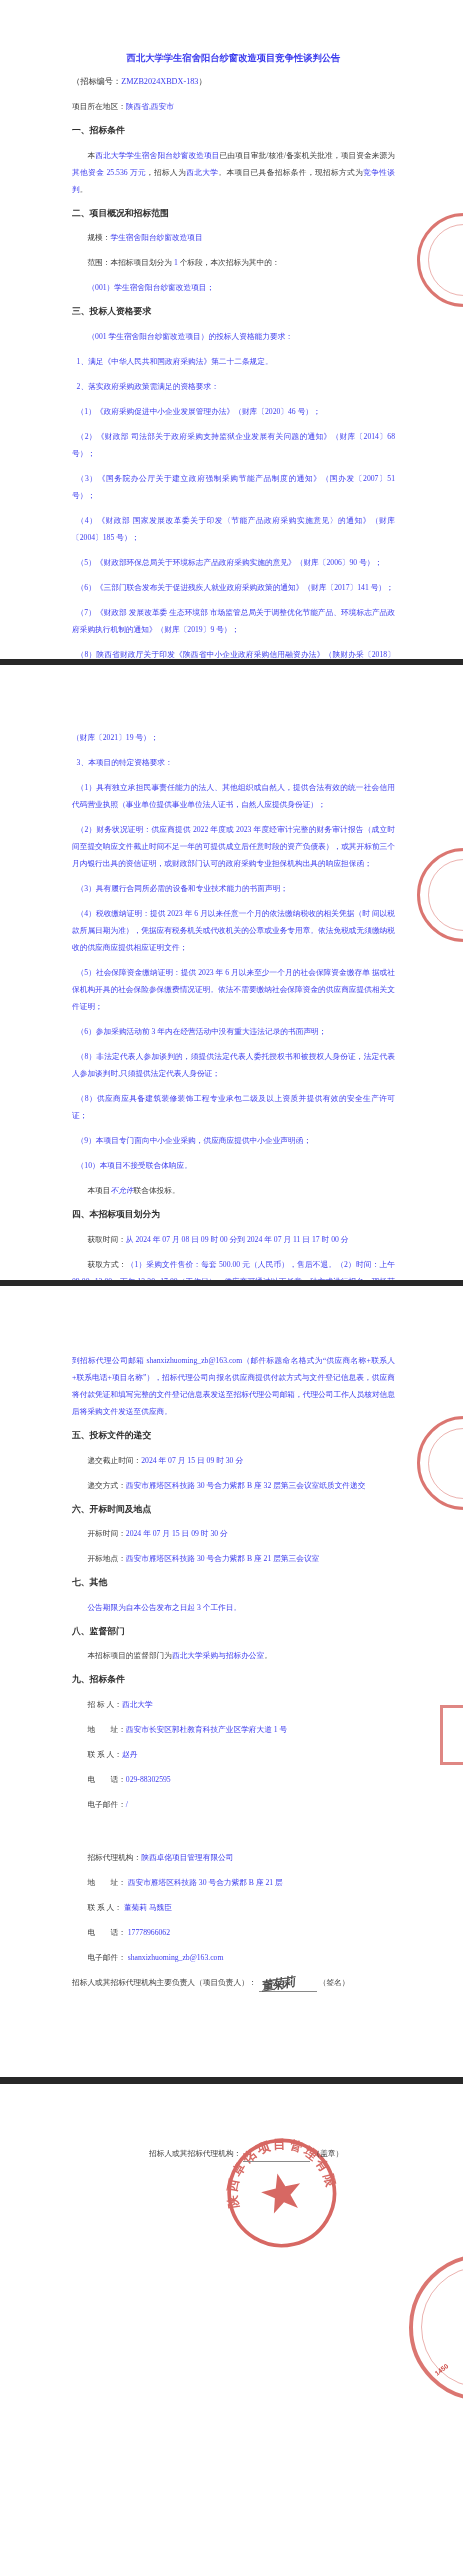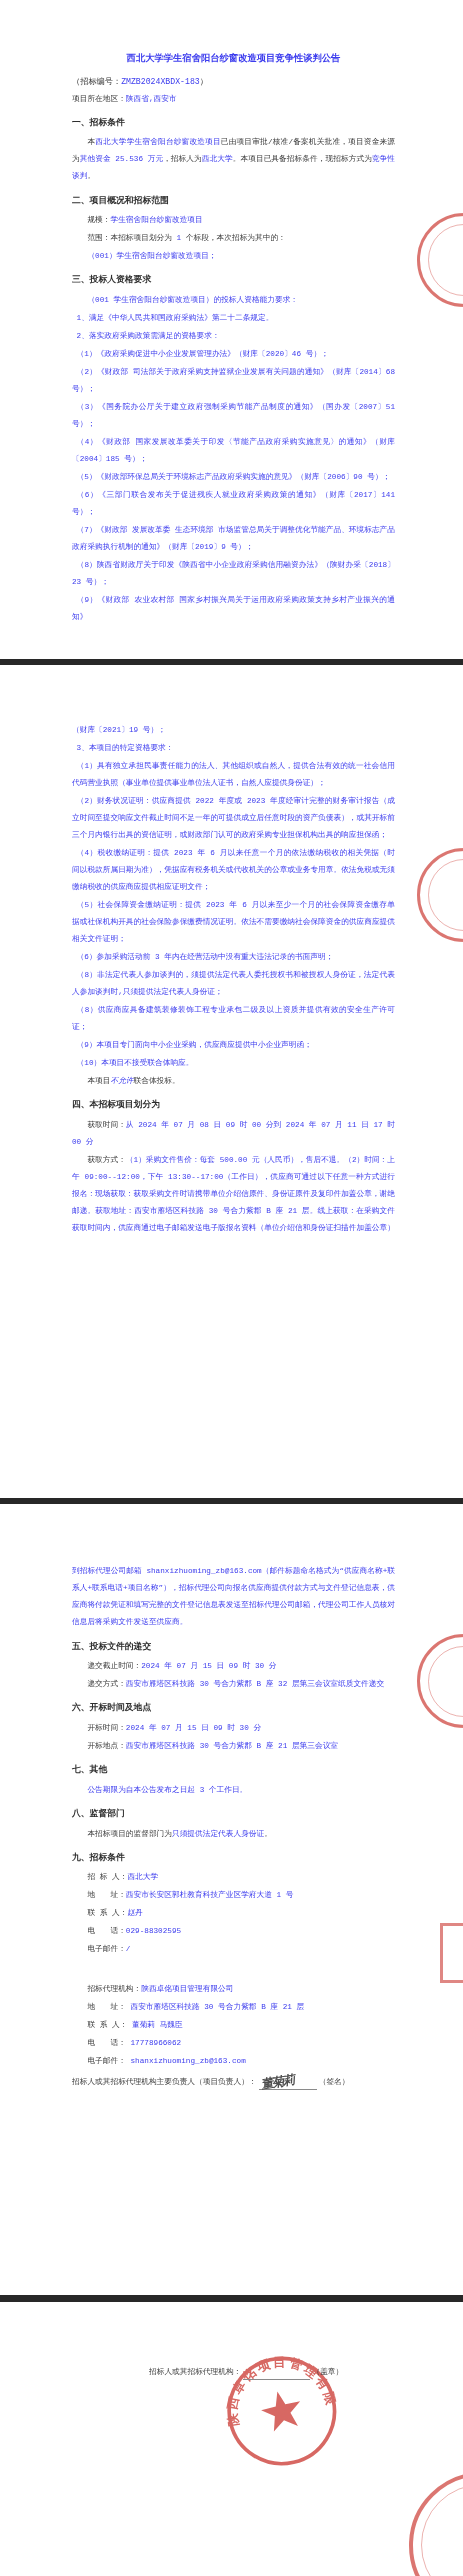--- a/index.html
+++ b/index.html
@@ -1,20 +1,20 @@
 <!DOCTYPE html>
 <html style="font-size:8.2px"><head>
 <meta charset="utf-8">
 <style>
   html,body{margin:0;padding:0;background:#ffffff;}
   body{width:464px;font-family:"Liberation Serif","DejaVu Serif",serif;color:#3a3a3a;}
   .page{position:relative;overflow:hidden;box-sizing:border-box;background:#fff;
         padding-left:72px;padding-right:69px;font-size:7.7px;}
   .page-sep{height:6.2px;background:#282828;}
-  .flow p{margin:1px 0;line-height:17px;text-align:justify;font-family:Liberation Mono, monospace;}
+  .flow p{margin:8px 0;line-height:17px;text-align:justify;}
   .blk-title{text-align:center;font-size:9.3px;font-weight:bold;line-height:13.4px;margin:0 0 7.2px 0;text-indent:0;}
   .blk-subtitle{text-align:center;font-size:8.2px;line-height:12.4px;margin:0 0 13.4px 0;text-indent:0;}
   .blk-plain{text-indent:0;}
   .blk-plaincont{text-indent:0;}
   .blk-heading{font-family:"Liberation Sans","DejaVu Sans",sans-serif;font-size:8.8px;font-weight:700;
                color:#2e2e2e;line-height:15.5px;margin:7.2px 0 4.1px 0;text-indent:0;text-align:left;}
   .blk-para{text-indent:2em;}
   .blk-field{text-indent:2em;}
   .blk-item{text-indent:0.6em;}
   .blk-spacer{height:20.6px;margin:0;}
@@ -64,26 +64,27 @@
       <p class="blk-item"><span class="seg-b">（5）《财政部环保总局关于环境标志产品政府采购实施的意见》（财库〔2006〕90 号）；</span></p>
       <p class="blk-item"><span class="seg-b">（6）《三部门联合发布关于促进残疾人就业政府采购政策的通知》（财库〔2017〕141 号）；</span></p>
       <p class="blk-item"><span class="seg-b">（7）《财政部 发展改革委 生态环境部 市场监管总局关于调整优化节能产品、环境标志产品政府采购执行机制的通知》（财库〔2019〕9 号）；</span></p>
       <p class="blk-item"><span class="seg-b">（8）陕西省财政厅关于印发《陕西省中小企业政府采购信用融资办法》（陕财办采〔2018〕23 号）；</span></p>
       <p class="blk-item"><span class="seg-b">（9）《财政部 农业农村部 国家乡村振兴局关于运用政府采购政策支持乡村产业振兴的通知》</span></p>
     </div>
   <div class="edge-seal" style="top:213px;"></div>
 </div>
 <div class="page-sep"></div>
 
-<div class="page" style="height:833px;">
+<div class="page" style="height:615px;">
   <div class="flow" style="padding-top:56px;">
       <p class="blk-plaincont"><span class="seg-b">（财库〔2021〕19 号）；</span></p>
       <p class="blk-item"><span class="seg-b">3、本项目的特定资格要求：</span></p>
       <p class="blk-item"><span class="seg-b">（1）具有独立承担民事责任能力的法人、其他组织或自然人，提供合法有效的统一社会信用代码营业执照（事业单位提供事业单位法人证书，自然人应提供身份证）；</span></p>
       <p class="blk-item"><span class="seg-b">（2）财务状况证明：供应商提供 2022 年度或 2023 年度经审计完整的财务审计报告（成立时间至提交响应文件截止时间不足一年的可提供成立后任意时段的资产负债表），或其开标前三个月内银行出具的资信证明，或财政部门认可的政府采购专业担保机构出具的响应担保函；</span></p>
+      <p class="blk-item"><span class="seg-b">（3）具有履行合同所必需的设备和专业技术能力的书面声明；</span></p>
       <p class="blk-item"><span class="seg-b">（4）税收缴纳证明：提供 2023 年 6 月以来任意一个月的依法缴纳税收的相关凭据（时 间以税款所属日期为准），凭据应有税务机关或代收机关的公章或业务专用章。依法免税或无须缴纳税收的供应商应提供相应证明文件；</span></p>
       <p class="blk-item"><span class="seg-b">（5）社会保障资金缴纳证明：提供 2023 年 6 月以来至少一个月的社会保障资金缴存单 据或社保机构开具的社会保险参保缴费情况证明。依法不需要缴纳社会保障资金的供应商应提供相关文件证明；</span></p>
       <p class="blk-item"><span class="seg-b">（6）参加采购活动前 3 年内在经营活动中没有重大违法记录的书面声明；</span></p>
       <p class="blk-item"><span class="seg-b">（8）非法定代表人参加谈判的，须提供法定代表人委托授权书和被授权人身份证，法定代表人参加谈判时,只须提供法定代表人身份证；</span></p>
       <p class="blk-item"><span class="seg-b">（8）供应商应具备建筑装修装饰工程专业承包二级及以上资质并提供有效的安全生产许可证；</span></p>
       <p class="blk-item"><span class="seg-b">（9）本项目专门面向中小企业采购，供应商应提供中小企业声明函；</span></p>
       <p class="blk-item"><span class="seg-b">（10）本项目不接受联合体响应。</span></p>
       <p class="blk-para"><span class="seg-k">本项目</span><span class="seg-bi">不允许</span><span class="seg-k">联合体投标。</span></p>
       <h2 class="blk-heading"><span class="seg-h">四、本招标项目划分为</span></h2>
       <p class="blk-field"><span class="seg-k">获取时间：</span><span class="seg-b">从 2024 年 07 月 08 日 09 时 00 分到 2024 年 07 月 11 日 17 时 00 分</span></p>
@@ -98,21 +99,21 @@
       <p class="blk-plaincont"><span class="seg-b">到招标代理公司邮箱 shanxizhuoming_zb@163.com（邮件标题命名格式为“供应商名称+联系人+联系电话+项目名称”），招标代理公司向报名供应商提供付款方式与文件登记信息表，供应商将付款凭证和填写完整的文件登记信息表发送至招标代理公司邮箱，代理公司工作人员核对信息后将采购文件发送至供应商。</span></p>
       <h2 class="blk-heading"><span class="seg-h">五、投标文件的递交</span></h2>
       <p class="blk-field"><span class="seg-k">递交截止时间：</span><span class="seg-b">2024 年 07 月 15 日 09 时 30 分</span></p>
       <p class="blk-field"><span class="seg-k">递交方式：</span><span class="seg-b">西安市雁塔区科技路 30 号合力紫郡 B 座 32 层第三会议室纸质文件递交</span></p>
       <h2 class="blk-heading"><span class="seg-h">六、开标时间及地点</span></h2>
       <p class="blk-field"><span class="seg-k">开标时间：</span><span class="seg-b">2024 年 07 月 15 日 09 时 30 分</span></p>
       <p class="blk-field"><span class="seg-k">开标地点：</span><span class="seg-b">西安市雁塔区科技路 30 号合力紫郡 B 座 21 层第三会议室</span></p>
       <h2 class="blk-heading"><span class="seg-h">七、其他</span></h2>
       <p class="blk-field"><span class="seg-b">公告期限为自本公告发布之日起 3 个工作日。</span></p>
       <h2 class="blk-heading"><span class="seg-h">八、监督部门</span></h2>
-      <p class="blk-field"><span class="seg-k">本招标项目的监督部门为</span><span class="seg-b">只须提供法定代表人身份证</span><span class="seg-k">。</span></p>
+      <p class="blk-field"><span class="seg-k">本招标项目的监督部门为</span><span class="seg-b">西北大学采购与招标办公室</span><span class="seg-k">。</span></p>
       <h2 class="blk-heading"><span class="seg-h">九、招标条件</span></h2>
       <p class="blk-field"><span class="seg-k">招 标 人：</span><span class="seg-b">西北大学</span></p>
       <p class="blk-field"><span class="seg-k">地　　址：</span><span class="seg-b">西安市长安区郭杜教育科技产业区学府大道 1 号</span></p>
       <p class="blk-field"><span class="seg-k">联 系 人：</span><span class="seg-b">赵丹</span></p>
       <p class="blk-field"><span class="seg-k">电　　话：</span><span class="seg-b">029-88302595</span></p>
       <p class="blk-field"><span class="seg-k">电子邮件：</span><span class="seg-b">/</span></p>
       <div class="blk-spacer"></div>
       <p class="blk-field"><span class="seg-k">招标代理机构：</span><span class="seg-b">陕西卓佲项目管理有限公司</span></p>
       <p class="blk-field"><span class="seg-k">地　　址： </span><span class="seg-b">西安市雁塔区科技路 30 号合力紫郡 B 座 21 层</span></p>
       <p class="blk-field"><span class="seg-k">联 系 人： </span><span class="seg-b">董菊莉 马魏臣</span></p>

